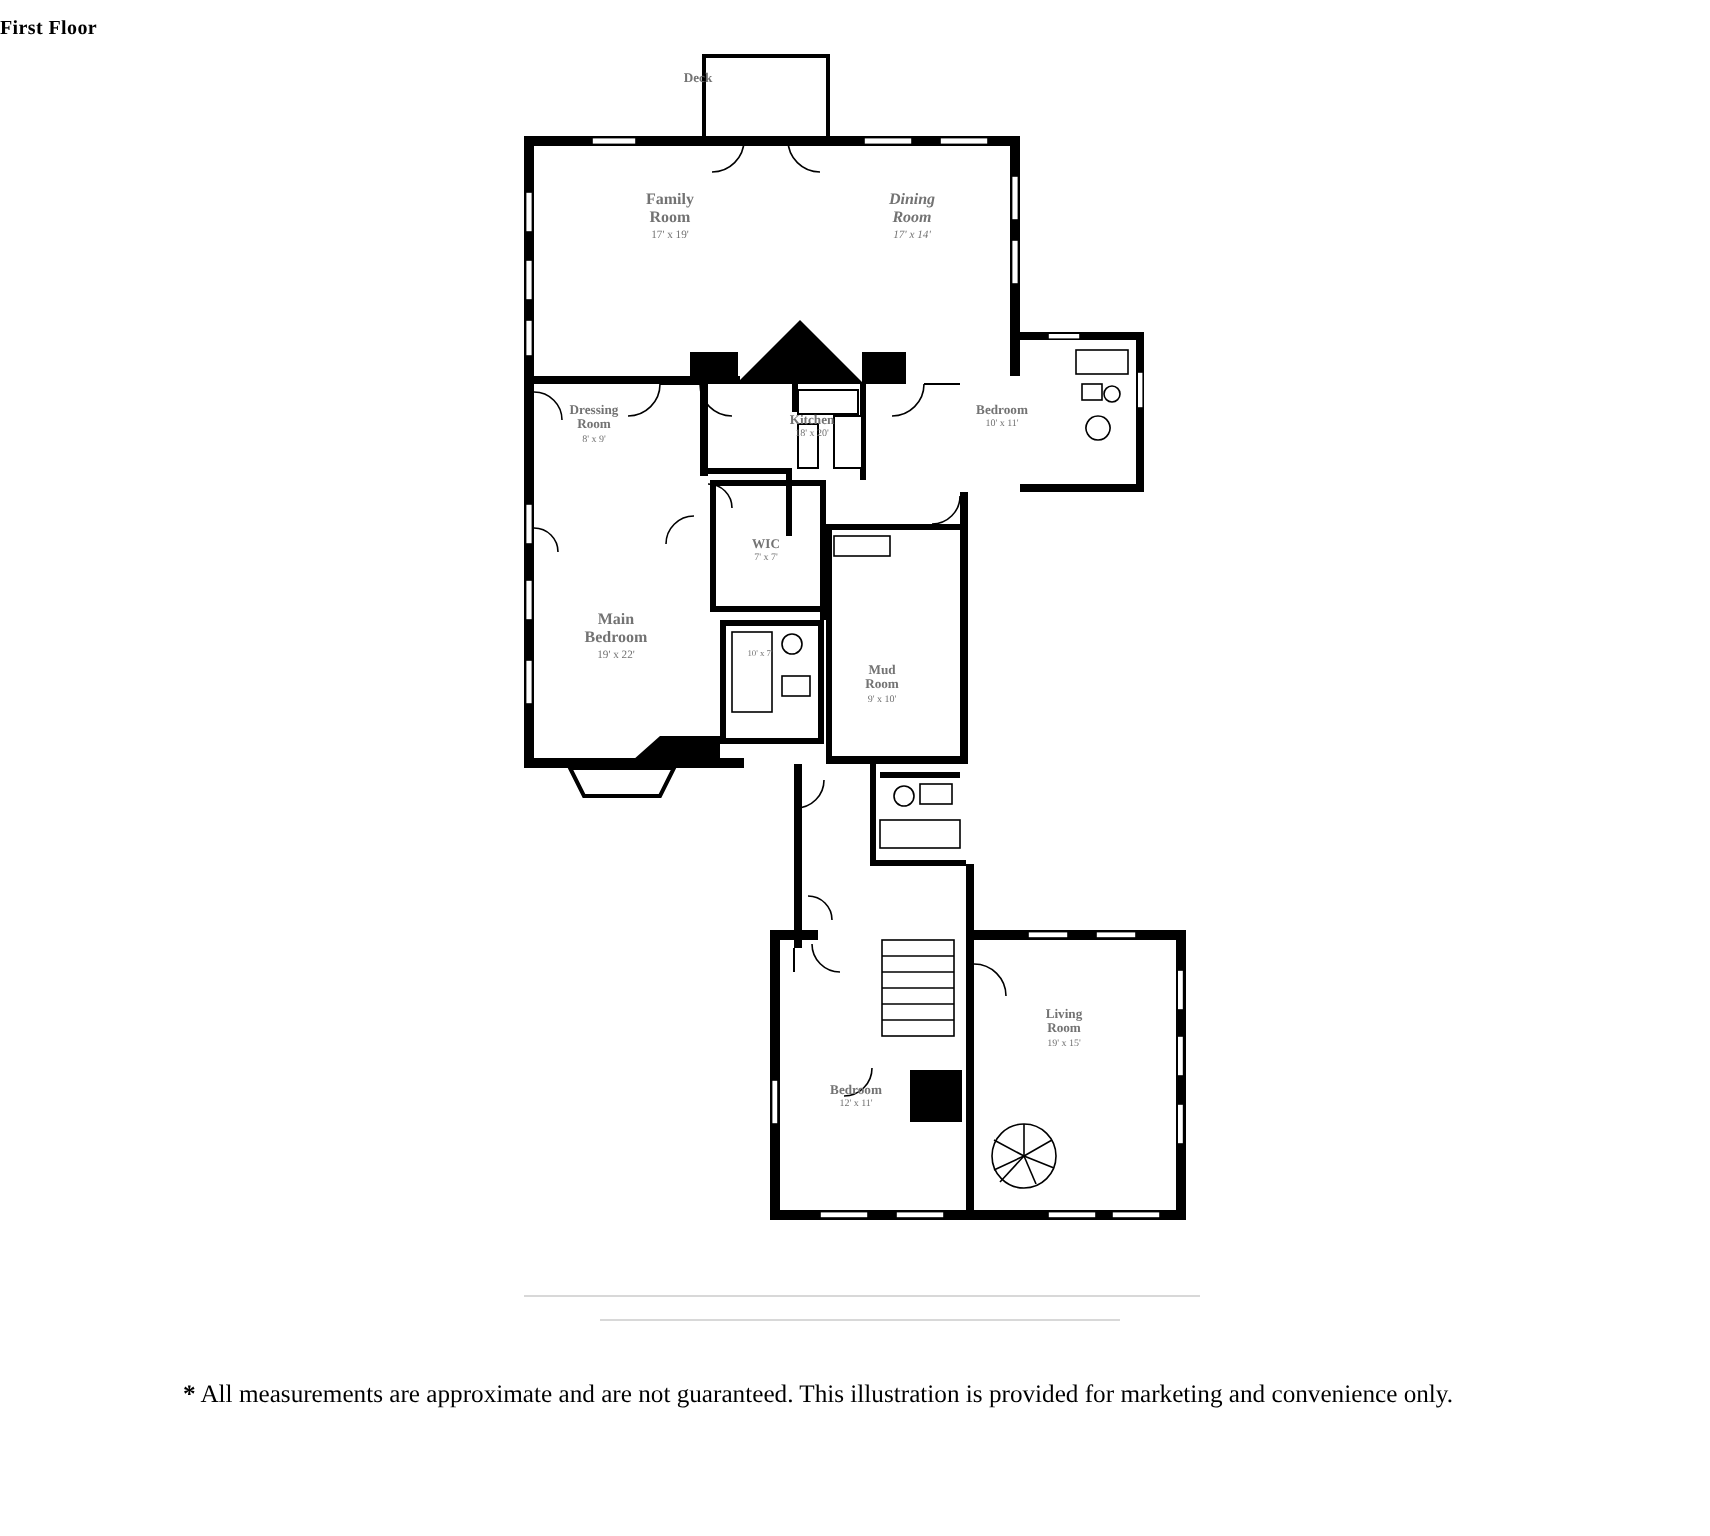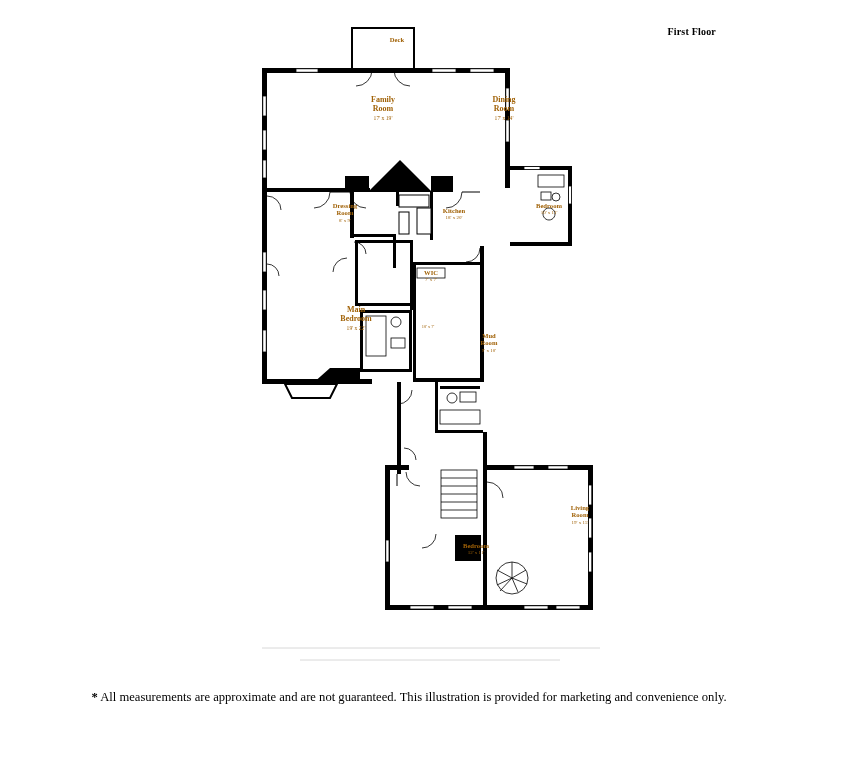--- a/index.html
+++ b/index.html
@@ -18,39 +18,38 @@
   #floorplan-stage {
     position: absolute;
     left: 0;
     top: 0;
     width: 855px;
     height: 690px;
   }
   #title-label {
     position: absolute;
     left: 0;
-    top: 26px;
+    top: 9px;
     width: 716px;
-    text-align: right;
+    text-align: left;
     font-size: 10px;
     font-weight: bold;
     letter-spacing: 0.2px;
   }
   svg#plan {
     position: absolute;
     left: 0;
     top: 0;
   }
   .room-label {
     position: absolute;
     text-align: center;
     line-height: 1.12;
-    color: #a16207;
+    color: #737373;
     pointer-events: none;
-    margin-left: 48px;
   }
   .room-label .rname {
     font-size: 8px;
     font-weight: bold;
     display: block;
   }
   .room-label .rdim {
     font-size: 5.6px;
     display: block;
     margin-top: 1px;
@@ -291,21 +290,21 @@
 
   <div class="room-label small" style="left:349px; top:36px; width:60px; transform:translateX(-50%);">
     <span class="rname">Deck</span>
   </div>
 
   <div class="room-label" style="left:335px; top:96px; width:90px; transform:translateX(-50%);">
     <span class="rname">Family<br>Room</span>
     <span class="rdim">17' x 19'</span>
   </div>
 
-  <div class="room-label" style="left:456px; top:96px; width:90px; transform:translateX(-50%);">
+  <div class="room-label" style="left:456px; top:96px; width:90px; transform:translateX(-50%);font-style:italic;">
     <span class="rname">Dining<br>Room</span>
     <span class="rdim">17' x 14'</span>
   </div>
 
   <div class="room-label small" style="left:406px; top:207px; width:80px; transform:translateX(-50%);">
     <span class="rname">Kitchen</span>
     <span class="rdim">18' x 20'</span>
   </div>
 
   <div class="room-label small" style="left:297px; top:202px; width:80px; transform:translateX(-50%);">

